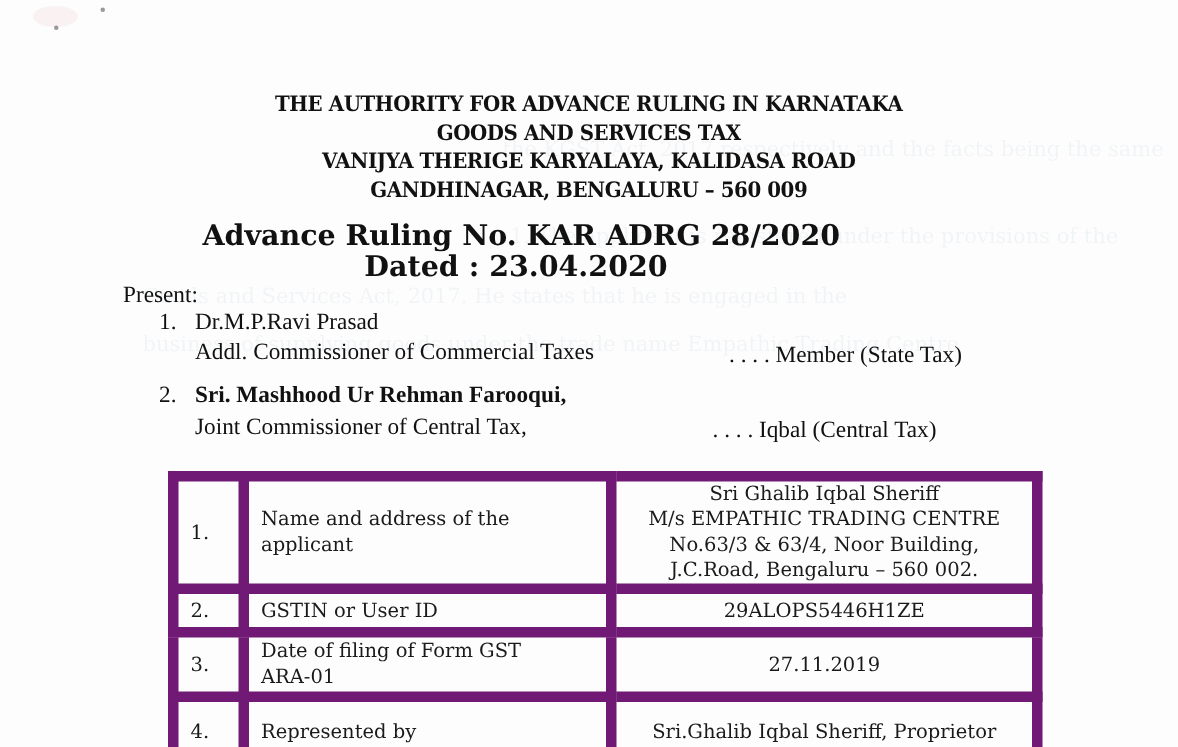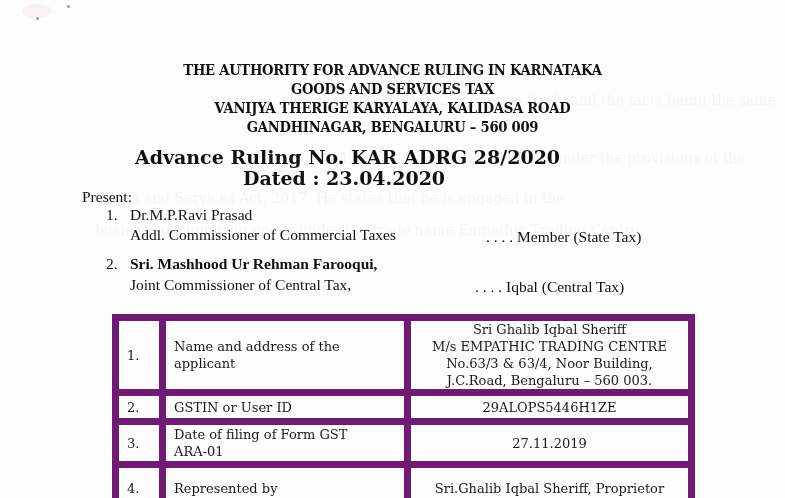--- a/index.html
+++ b/index.html
@@ -63,21 +63,21 @@
       <tr style="height:68px;">
     <td class="num">1.</td>
     <td class="lbl">
       <div>Name and address of the</div>
       <div>applicant</div>
     </td>
     <td class="val">
       <div>Sri Ghalib Iqbal Sheriff</div>
       <div>M/s EMPATHIC TRADING CENTRE</div>
       <div>No.63/3 &amp; 63/4, Noor Building,</div>
-      <div>J.C.Road, Bengaluru – 560 003.</div>
+      <div>J.C.Road, Bengaluru – 560 002.</div>
     </td>
   </tr>
   <tr style="height:29px;">
     <td class="num">2.</td>
     <td class="lbl">GSTIN or User ID</td>
     <td class="val">29ALOPS5446H1ZE</td>
   </tr>
   <tr style="height:43px;">
     <td class="num">3.</td>
     <td class="lbl">

